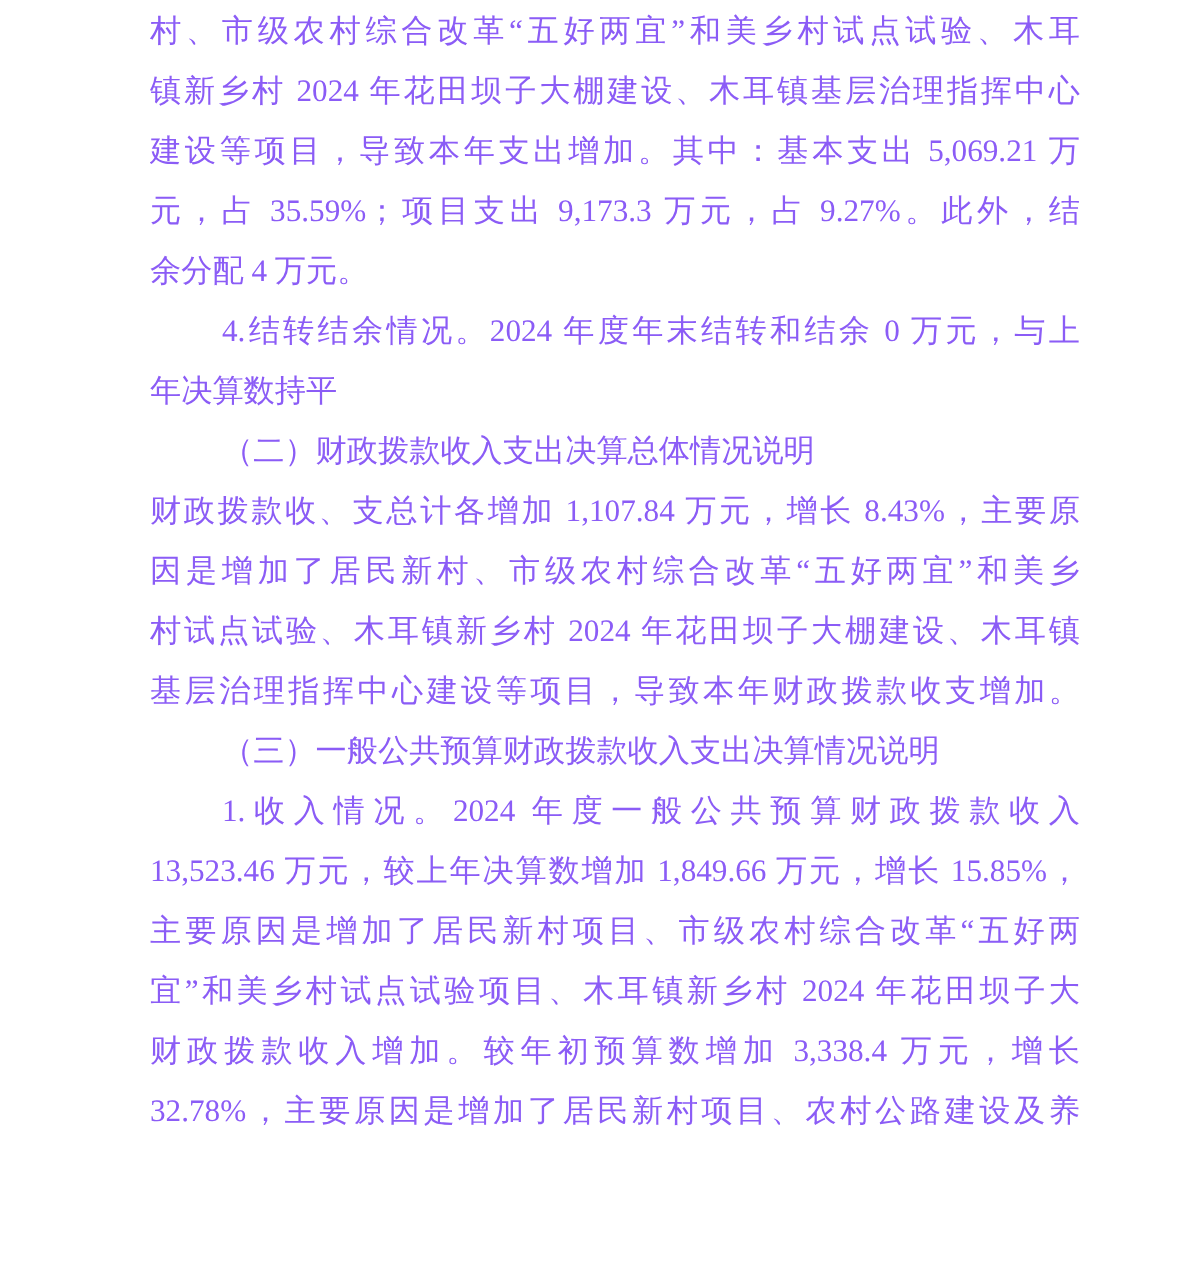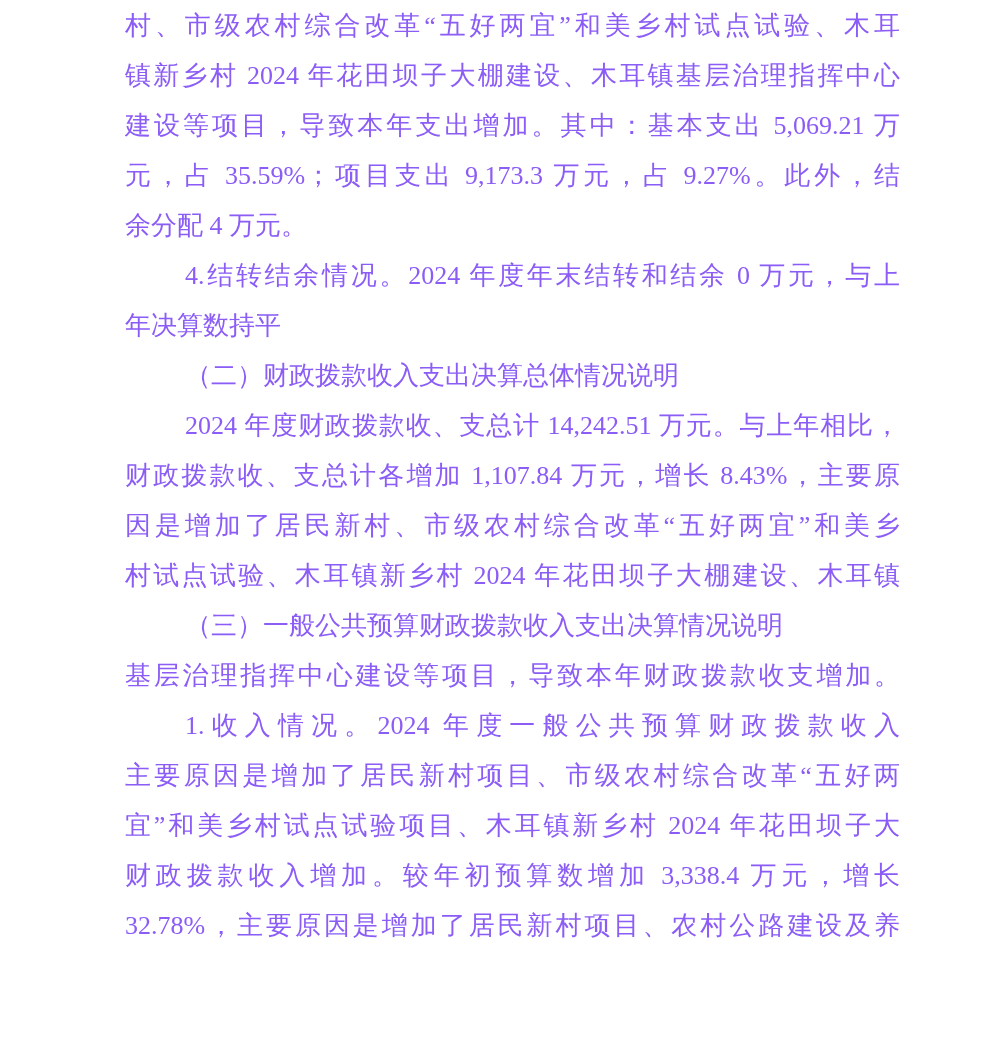--- a/index.html
+++ b/index.html
@@ -43,24 +43,24 @@
 
 <div class="page">
   <div class="ln j"><span>村、市级农村综合改革“五好两宜”和美乡村试点试验、木耳</span></div>
   <div class="ln j"><span>镇新乡村 2024 年花田坝子大棚建设、木耳镇基层治理指挥中心</span></div>
   <div class="ln j"><span>建设等项目，导致本年支出增加。其中：基本支出 5,069.21 万</span></div>
   <div class="ln j"><span>元，占 35.59%；项目支出 9,173.3 万元，占 9.27%。此外，结</span></div>
   <div class="ln"><span>余分配 4 万元。</span></div>
   <div class="ln j ind"><span class="b">4.结转结余情况。</span><span>2024 年度年末结转和结余 0 万元，与上</span></div>
   <div class="ln"><span>年决算数持平</span></div>
   <div class="ln ind"><span>（二）财政拨款收入支出决算总体情况说明</span></div>
-  <div class="ln j ind"><span>2024 年度财政拨款收、支总计 14,242.51 万元。与上年相比，</span></div>
   <div class="ln j"><span>财政拨款收、支总计各增加 1,107.84 万元，增长 8.43%，主要原</span></div>
   <div class="ln j"><span>因是增加了居民新村、市级农村综合改革“五好两宜”和美乡</span></div>
   <div class="ln j"><span>村试点试验、木耳镇新乡村 2024 年花田坝子大棚建设、木耳镇</span></div>
+  <div class="ln j"><span>基层治理指挥中心建设等项目，导致本年财政拨款收支增加。</span></div>
   <div class="ln ind"><span>（三）一般公共预算财政拨款收入支出决算情况说明</span></div>
-  <div class="ln j"><span>基层治理指挥中心建设等项目，导致本年财政拨款收支增加。</span></div>
   <div class="ln j ind"><span class="b">1.收入情况。</span><span>2024 年度一般公共预算财政拨款收入</span></div>
+  <div class="ln j"><span>13,523.46 万元，较上年决算数增加 1,849.66 万元，增长 15.85%，</span></div>
   <div class="ln j"><span>主要原因是增加了居民新村项目、市级农村综合改革“五好两</span></div>
   <div class="ln j"><span>宜”和美乡村试点试验项目、木耳镇新乡村 2024 年花田坝子大</span></div>
   <div class="ln j"><span>财政拨款收入增加。较年初预算数增加 3,338.4 万元，增长</span></div>
   <div class="ln j"><span>32.78%，主要原因是增加了居民新村项目、农村公路建设及养</span></div>
 </div>
 
 </body></html>

